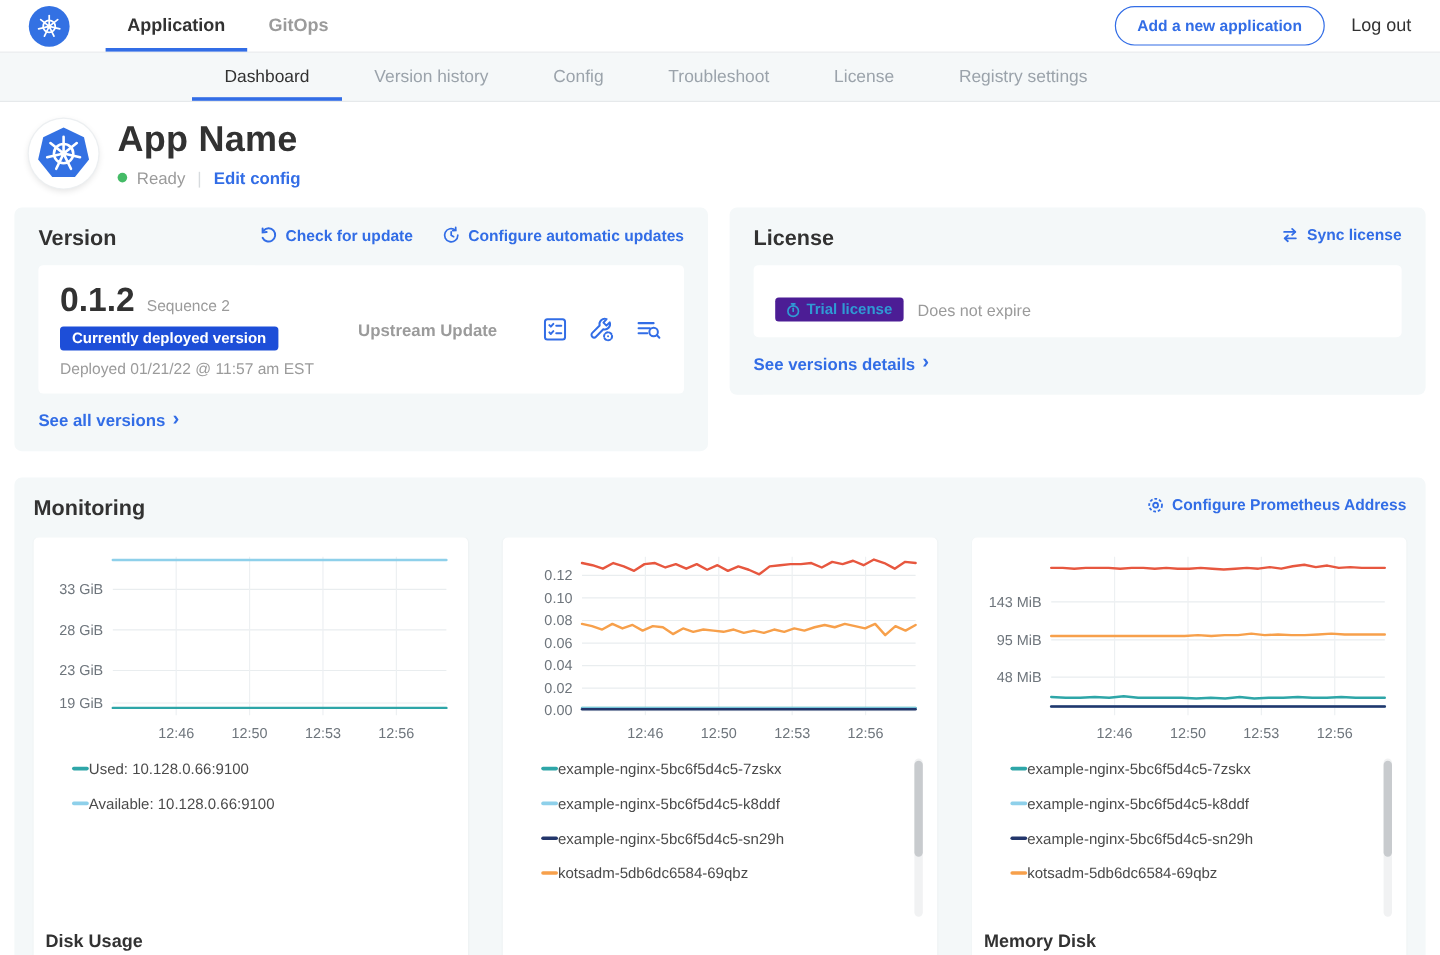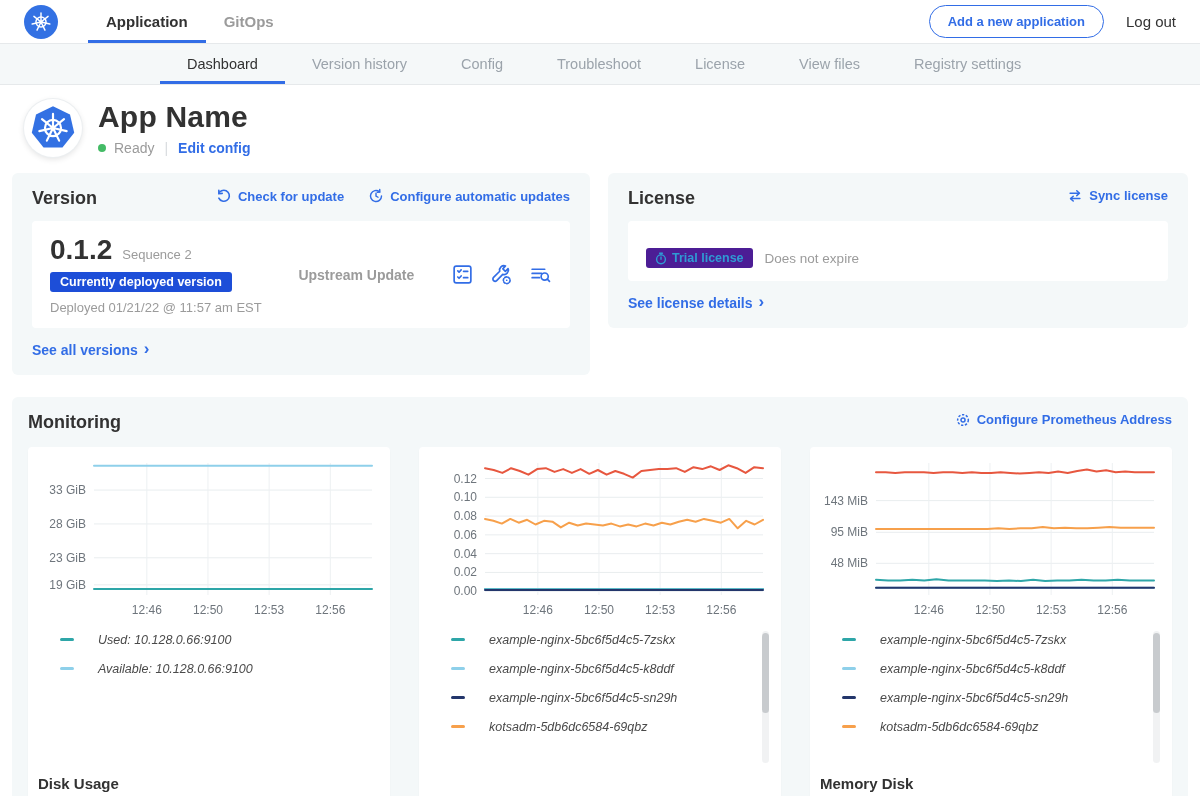--- a/index.html
+++ b/index.html
@@ -74,21 +74,21 @@
   .expiry { font-size:13.5px; color:#9b9b9b; }
 
   
   .monitoring { margin:22px 12px 0; background:#f4f8f9; border-radius:6px; padding:15px 16px 18px; }
   .charts-row { display:flex; justify-content:space-between; margin-top:14px; }
   .chart-card { width:362px; background:#fff; border-radius:4px; padding:8px 10px 14px;
     display:flex; flex-direction:column; box-shadow:0 1px 2px rgba(0,0,0,.03); }
   .plot { width:342px; height:168px; display:block; }
   .legend-wrap { position:relative; height:140px; overflow:hidden; margin-top:6px; }
   .legend { list-style:none; margin-left:22px; margin-top:4px; }
-  .legend li { display:flex; align-items:center; gap:24px; margin-bottom:15px;font-style:italic; }
+  .legend li { display:flex; align-items:center; gap:0; margin-bottom:15px; }
   .dash { width:14px; height:3px; border-radius:2px; flex:0 0 auto; }
   .lbl { font-size:12.5px; color:#4a4a4a; }
   .scrollbar { position:absolute; right:2px; top:2px; width:7px; height:132px;
     background:#f1f2f3; border-radius:4px; }
   .thumb { position:absolute; top:2px; left:0; width:7px; height:80px; background:#c8cbce;
     border-radius:4px; cursor:pointer; }
   .chart-title { margin-top:auto; text-align:left; font-size:15px; font-weight:bold;
     color:#323232; padding-top:6px; }
   svg.ic { display:block; }
 </style>
@@ -120,21 +120,20 @@
     <span class="logout">Log out</span>
   </div>
 </div>
 
 <div class="subnav">
   <div class="subnav-item active">Dashboard</div>
   <div class="subnav-item">Version history</div>
   <div class="subnav-item">Config</div>
   <div class="subnav-item">Troubleshoot</div>
   <div class="subnav-item">License</div>
-  <div class="subnav-item">View files</div>
   <div class="subnav-item">Registry settings</div>
 </div>
 
 <div class="app-header">
   <div class="avatar">
     <svg class="ic" width="46" height="46" viewBox="0 0 36 36">
       <polygon points="18,1 31.3,7.4 34.6,21.8 25.4,33.3 10.6,33.3 1.4,21.8 4.7,7.4" fill="#3371e3"></polygon>
       <g stroke="#fff" stroke-width="1.7" stroke-linecap="round">
         <line x1="18" y1="18" x2="18" y2="7"></line>
           <line x1="18" y1="18" x2="26.6" y2="11.1"></line>
@@ -240,21 +239,21 @@
               <path d="M6 7.3V4.9"></path>
               <path d="M4.6 1.2h2.8"></path>
               <path d="M6 1.4v1.3"></path>
           </svg>
           <span>Trial license</span>
         </span>
         <span class="expiry">Does not expire</span>
       </div>
     </div>
     <div class="blue-link md see-link">
-      <span>See license details</span>
+      <span>See versions details</span>
         <span class="chev">›</span>
     </div>
   </div>
 </div>
 
 <div class="monitoring">
   <div class="card-hd">
     <div class="card-title">Monitoring</div>
     <span class="blue-link">
       <svg class="ic" width="16" height="16" viewBox="0 0 18 18" fill="none" stroke="#326de6" stroke-width="1.7">

